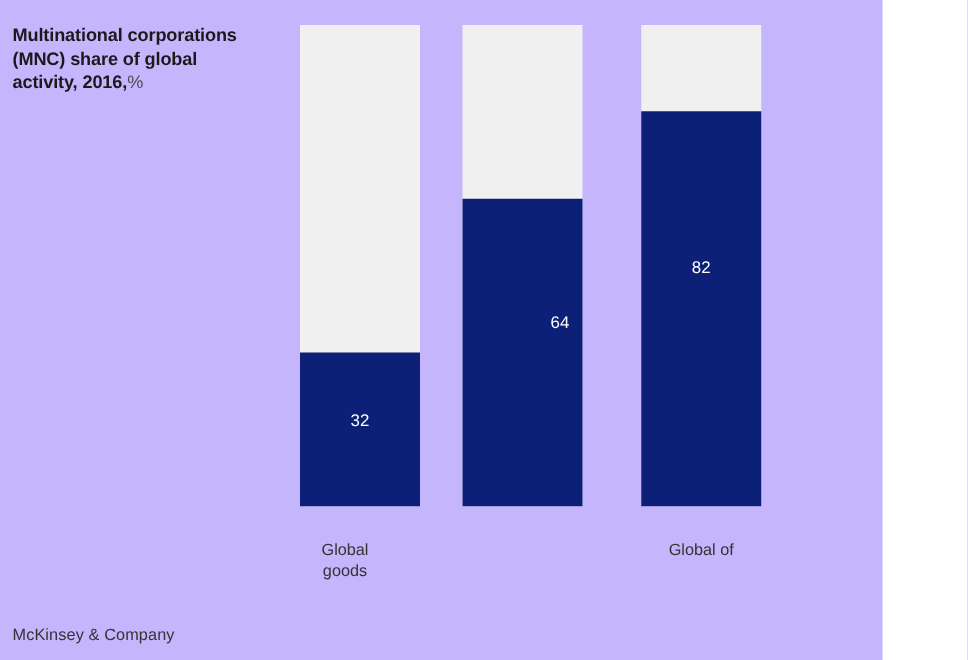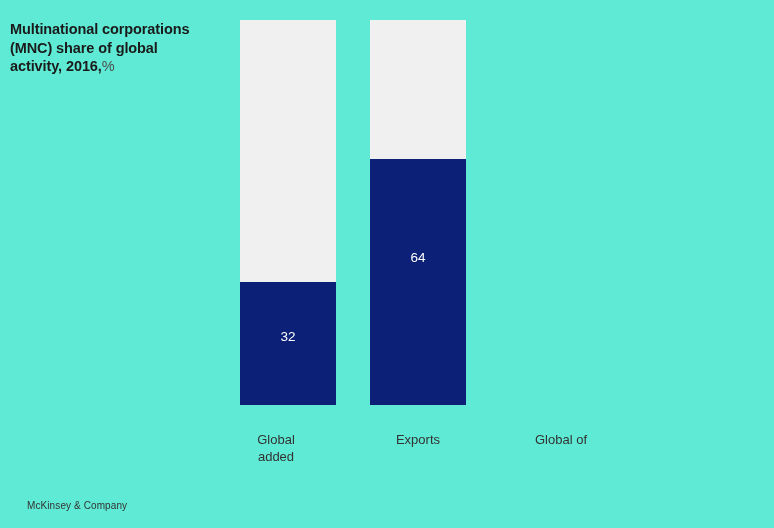--- a/index.html
+++ b/index.html
@@ -8,23 +8,23 @@
   }
   body {
     width: 774px;
     height: 528px;
     background: #ffffff;
     font-family: "Liberation Sans", sans-serif;
     overflow: hidden;
   }
   #canvas {
     position: relative;
-    width: 774px;
+    width: 706px;
     height: 528px;
-    background: #5eead4;
+    background: #c4b5fd;
   }
 
   
   #title-block {
     position: absolute;
     left: 10px;
     top: 20px;
     width: 190px;
   }
   #chart-title {
@@ -85,23 +85,23 @@
     top: 412px;
     text-align: center;
     font-size: 13px;
     line-height: 16.5px;
     color: #333333;
   }
 
   
   #footer {
     position: absolute;
-    left: 27px;
+    left: 10px;
     top: 500px;
-    font-size: 10px;
+    font-size: 13px;
     color: #333333;
     letter-spacing: 0.1px;
   }
 </style>
 </head>
 <body>
 
 <div id="canvas">
 
   <div id="title-block">
@@ -113,33 +113,36 @@
     <div class="bar-group" style="left: 40px; width: 96px;">
       <div class="bar-track" style="background: rgb(240, 240, 240);"></div>
       <div class="bar-fill" style="height: 32%; background: rgb(11, 32, 118);">
         <div class="bar-value" style="top: 38%; color: rgb(255, 255, 255);">32</div>
       </div>
     </div>
 
     <div class="bar-group" style="left: 170px; width: 96px;">
       <div class="bar-track" style="background: rgb(240, 240, 240);"></div>
       <div class="bar-fill" style="height: 64%; background: rgb(11, 32, 118);">
-        <div class="bar-value" style="top: 37%; color: rgb(255, 255, 255);">64</div>
+        <div class="bar-value" style="top: 37%; color: rgb(255, 255, 255); padding-left: 30px;">64</div>
       </div>
     </div>
 
+    <div class="bar-group" style="left: 313px; width: 96px;">
+      <div class="bar-track" style="background: rgb(240, 240, 240);"></div>
+      <div class="bar-fill" style="height: 82%; background: rgb(11, 32, 118);">
+        <div class="bar-value" style="top: 37%; color: rgb(255, 255, 255);">82</div>
+      </div>
+    </div>
 
     <div class="cat-label" style="left: 8px; width: 136px;">
       <div>Global</div>
-      <div>added</div>
+      <div>goods</div>
     </div>
 
-    <div class="cat-label" style="left: 150px; width: 136px;">
-      <div>Exports</div>
-    </div>
 
     <div class="cat-label" style="left: 288px; width: 146px;">
       <div>Global of</div>
     </div>
 
   </div>
 
   <div id="footer">McKinsey &amp; Company</div>
 
 </div>

